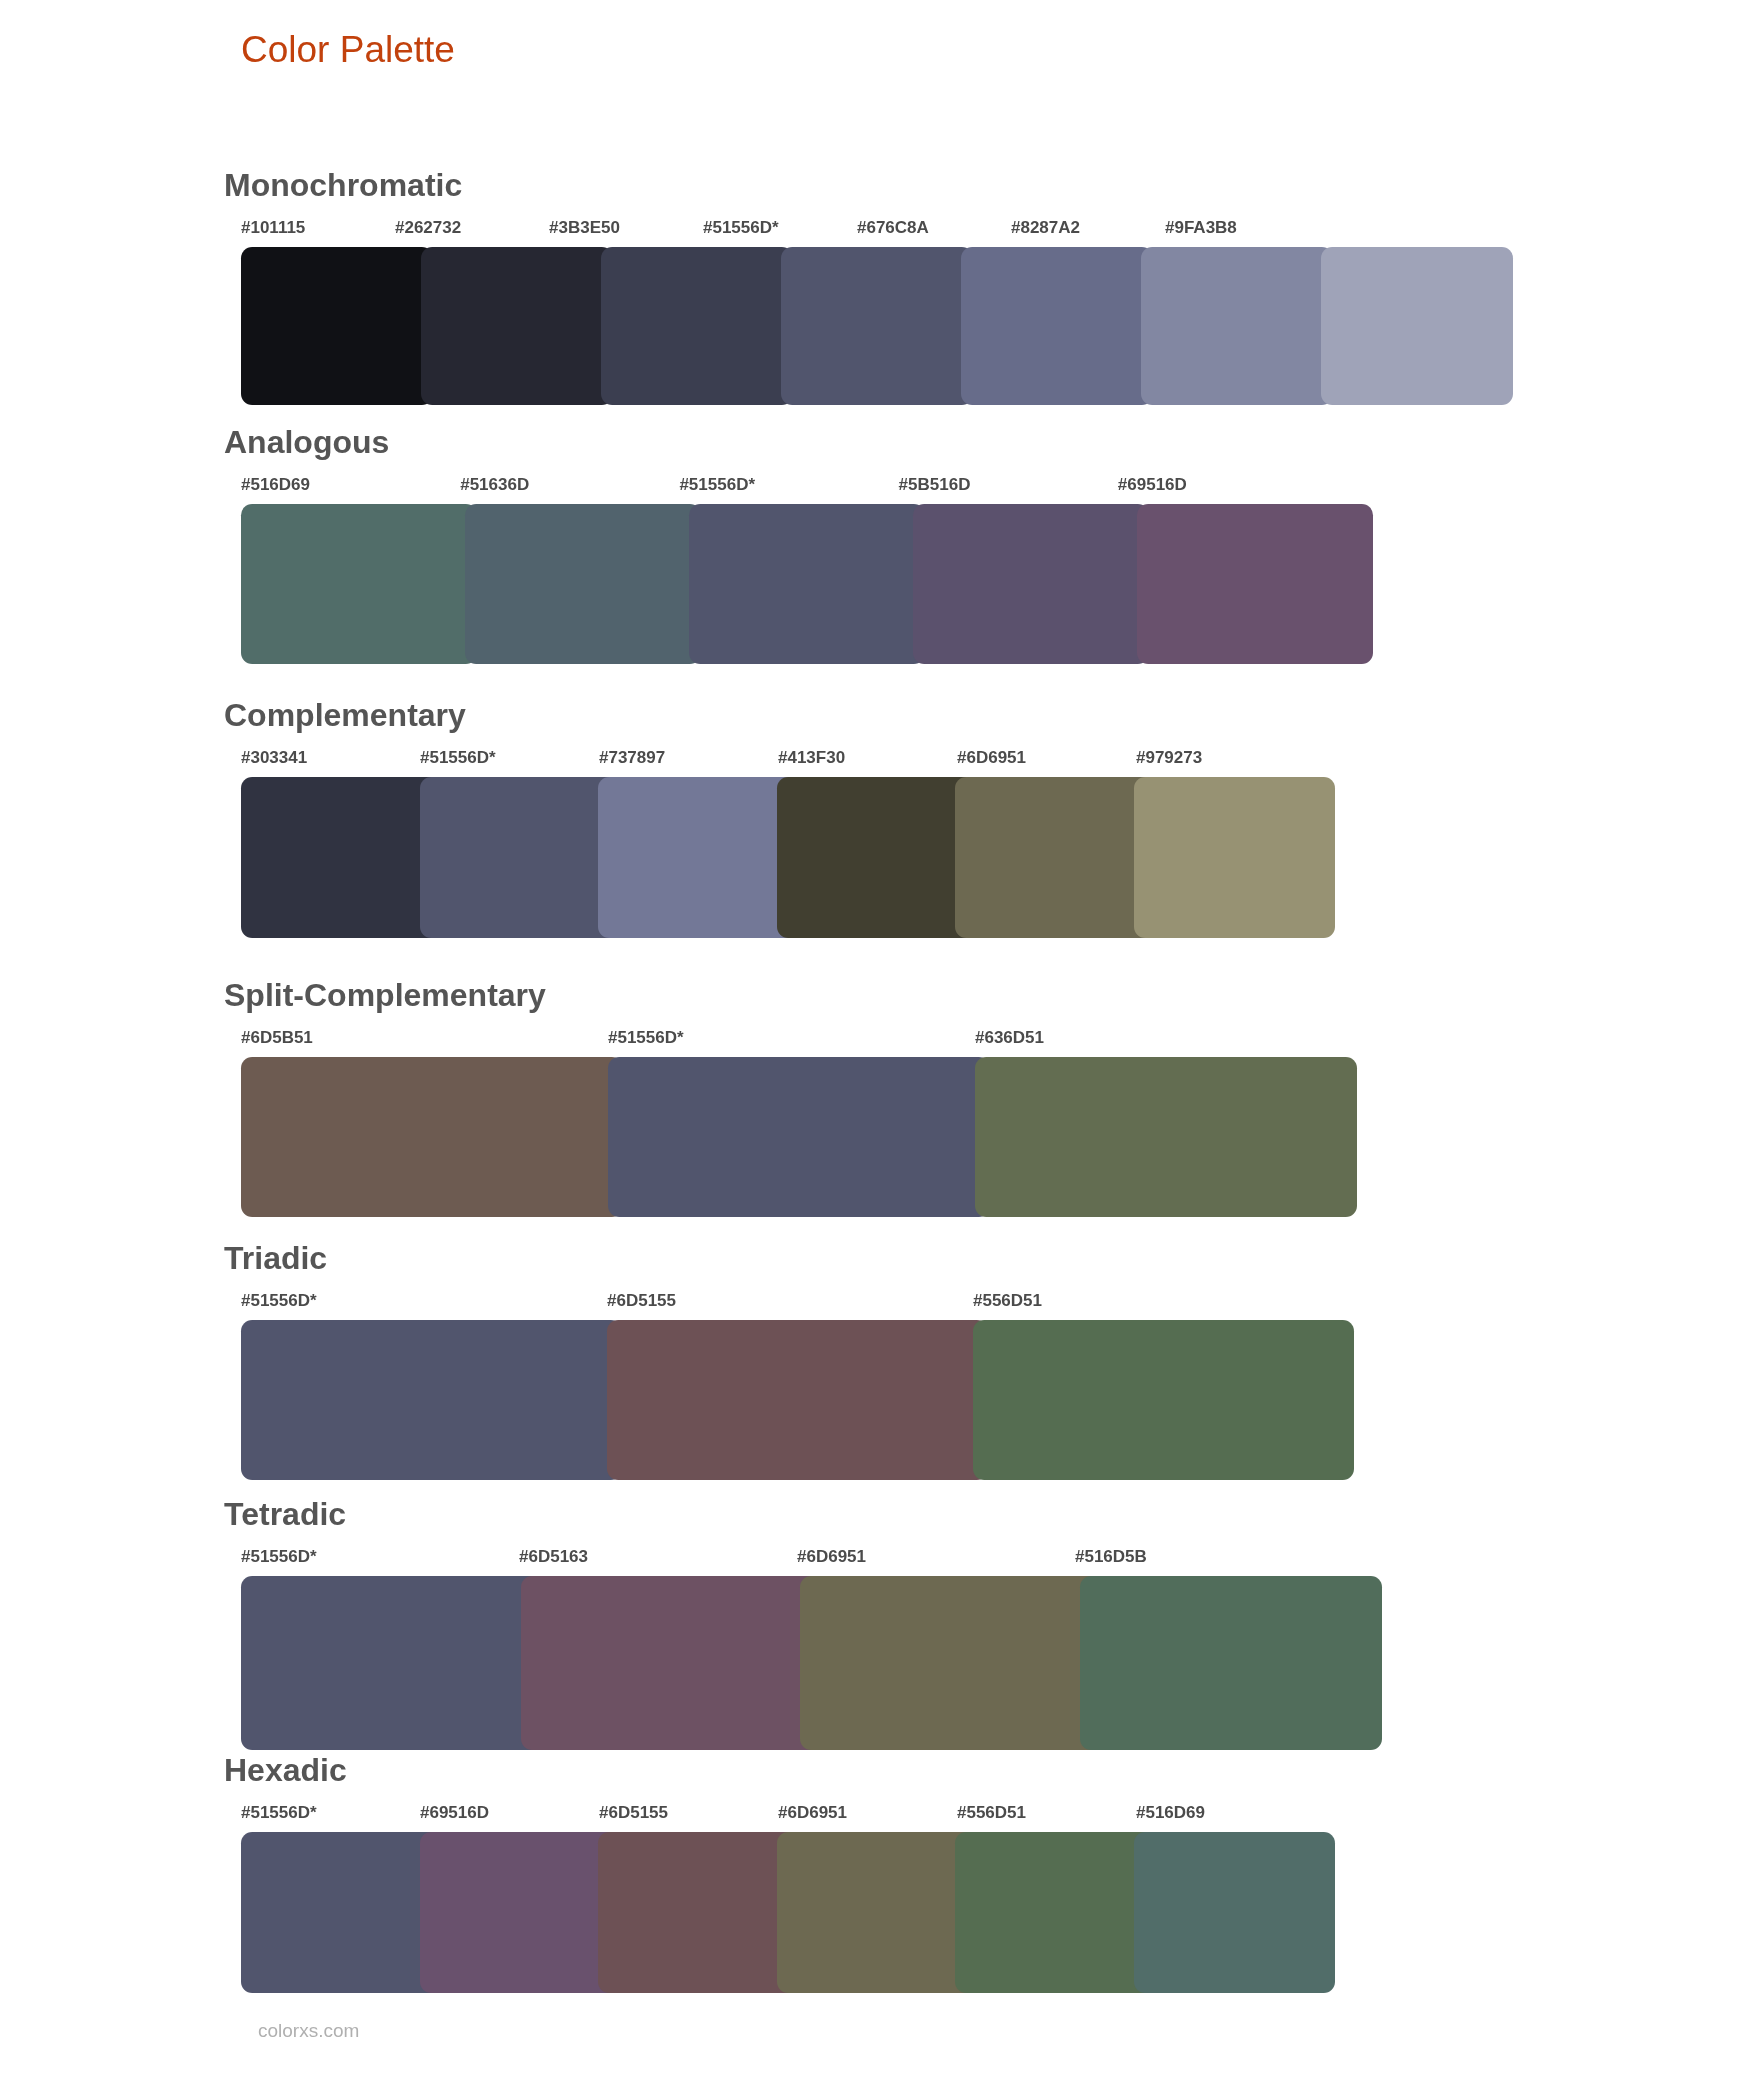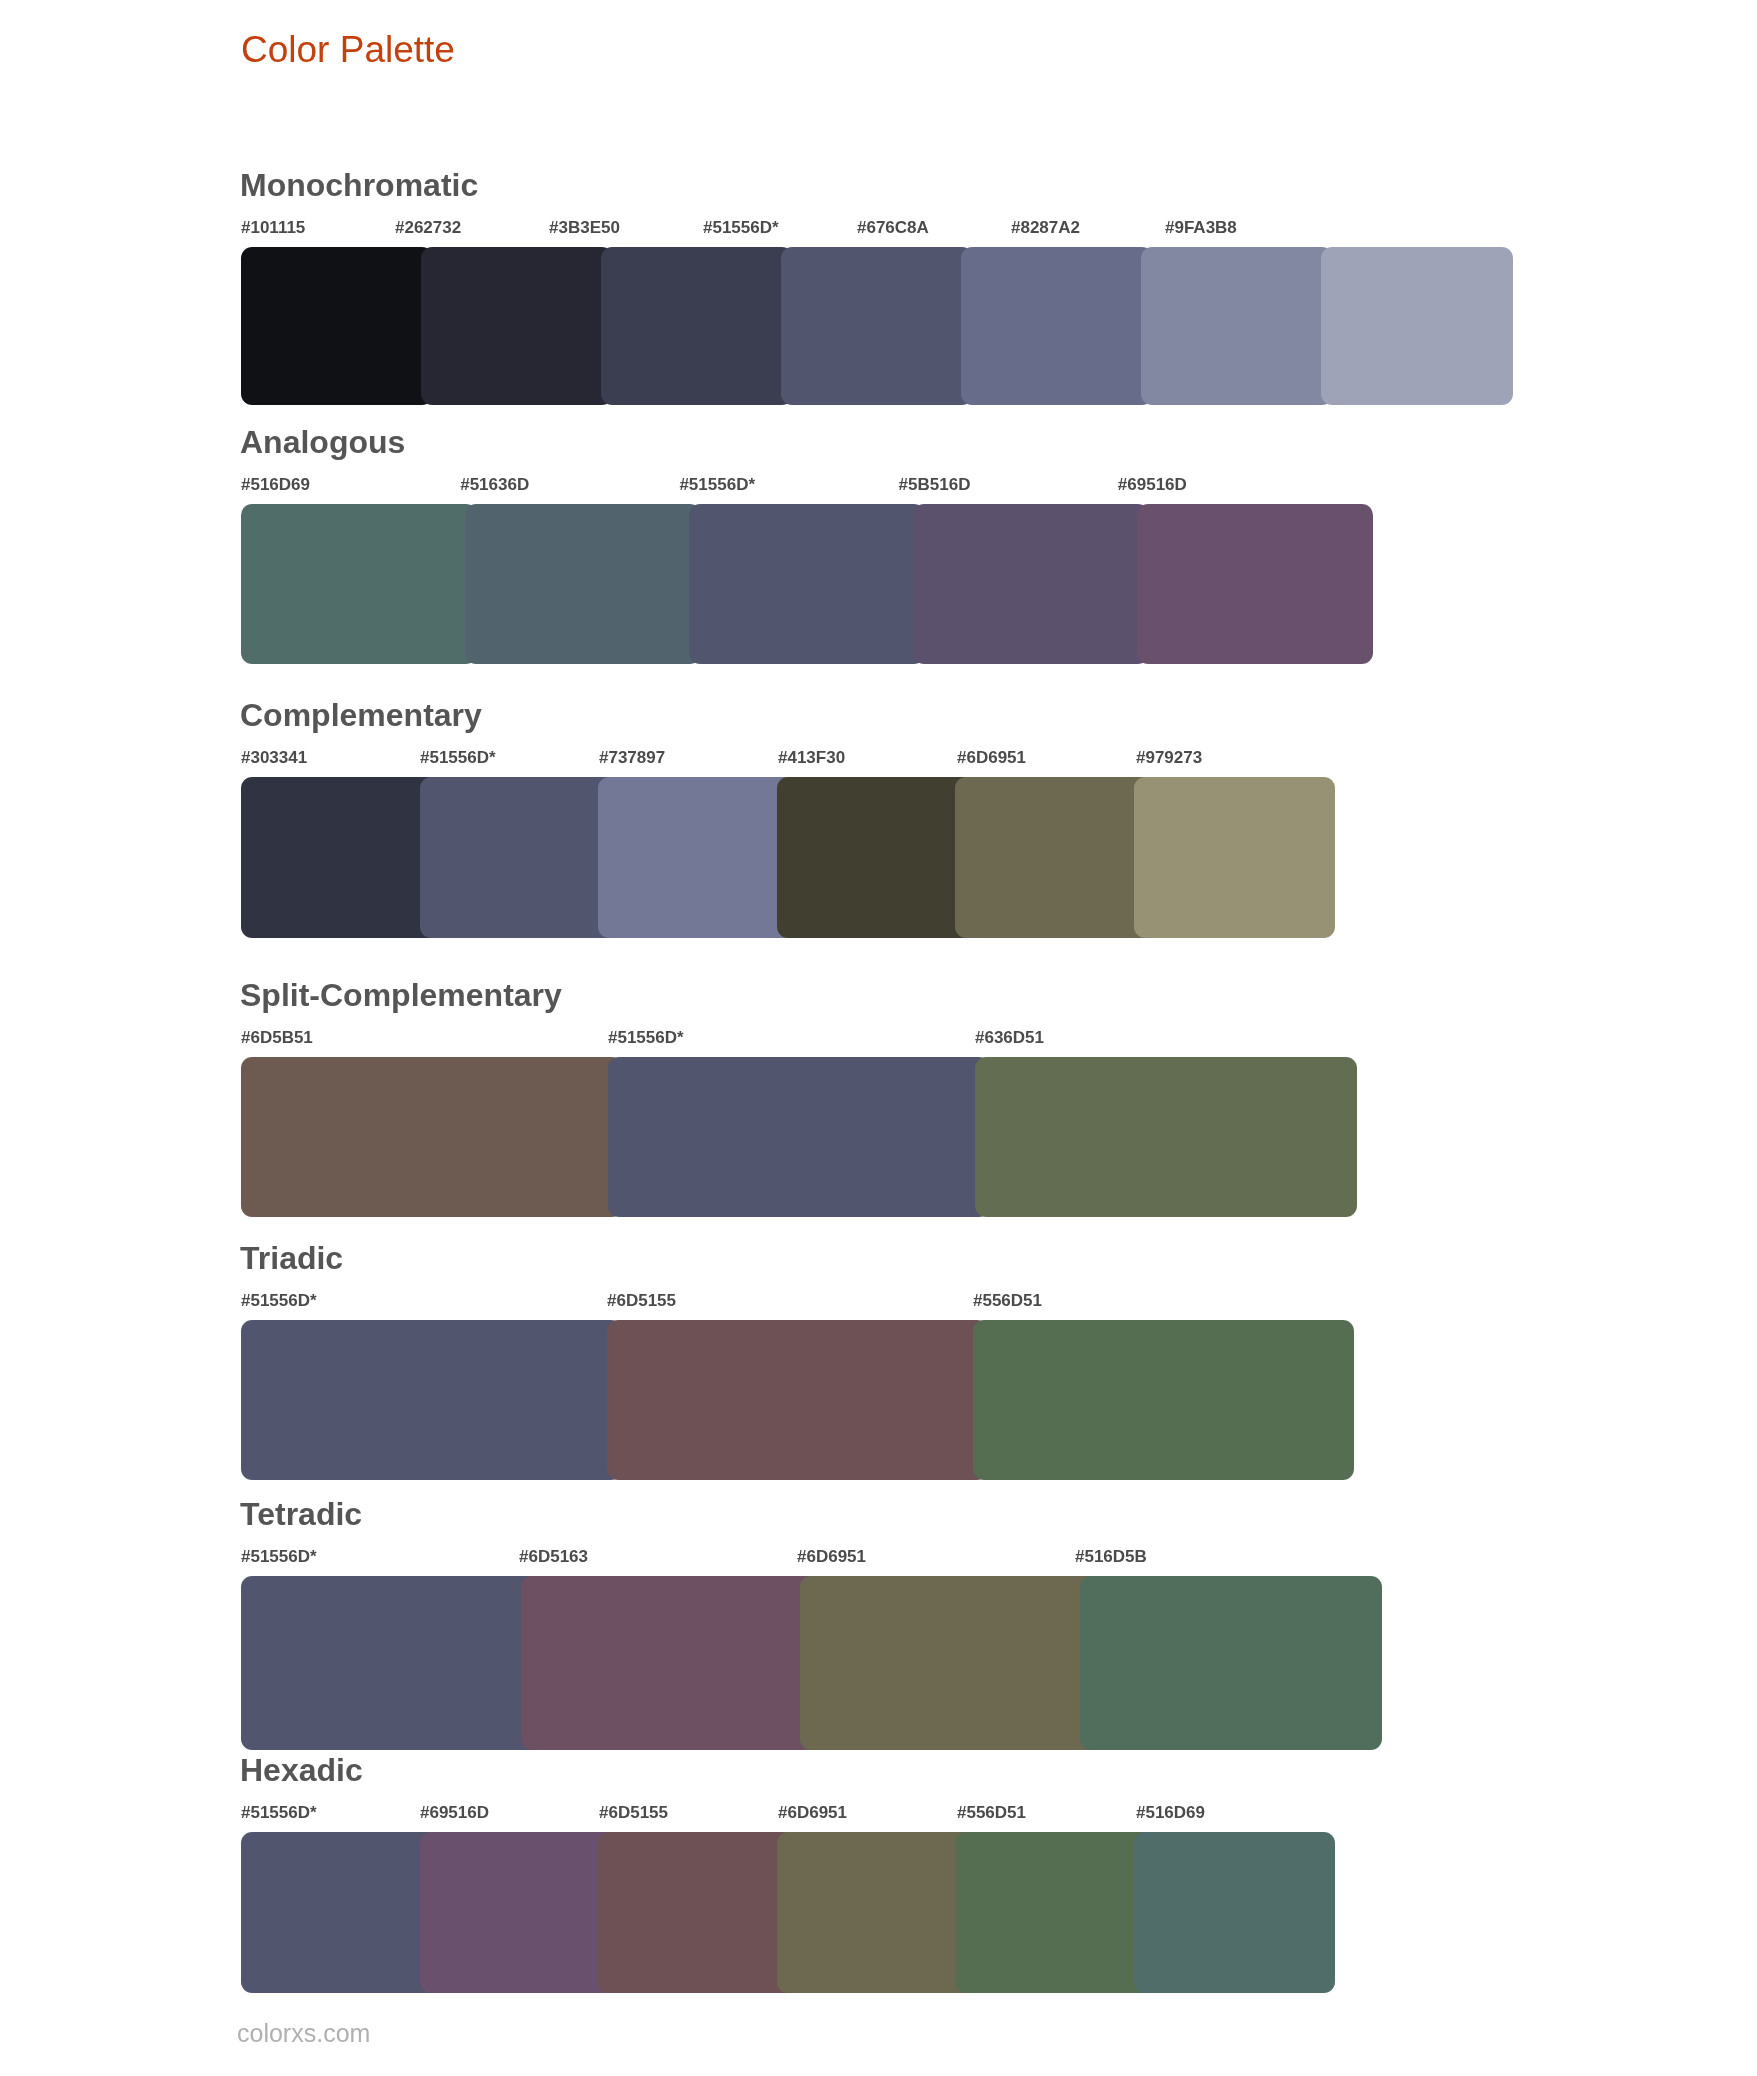--- a/index.html
+++ b/index.html
@@ -55,21 +55,21 @@
     left: 0;
     top: 169px;
     width: 1757px;
   }
   .section {
     position: relative;
     margin-bottom: 0;
   }
   .section-title {
     position: absolute;
-    left: 240px;
+    left: 224px;
     top: 0;
     font-size: 32px;
     font-weight: 700;
     color: #555555;
     line-height: 1;
     white-space: nowrap;
     margin: 0;
   }
   .labels {
     position: absolute;
@@ -92,23 +92,23 @@
     display: flex;
   }
   .swatch {
     border-radius: 11.2px;
     flex: 0 0 auto;
   }
 
   
   .footer {
     position: absolute;
-    left: 237px;
+    left: 258px;
     top: 2021px;
-    font-size: 25px;
+    font-size: 19px;
     color: #b0b0b0;
     font-weight: 400;
     line-height: 1;
   }
 </style>
 </head>
 <body>
 
 <div class="page">
 

